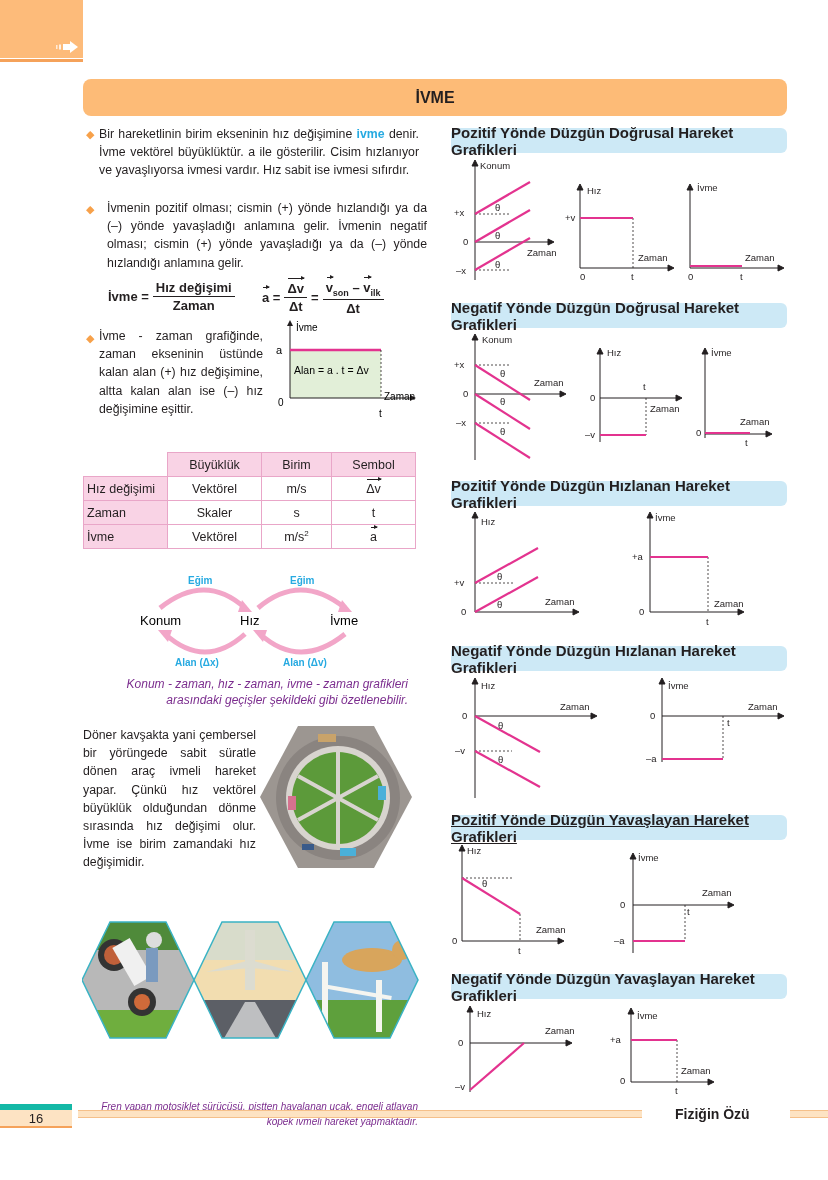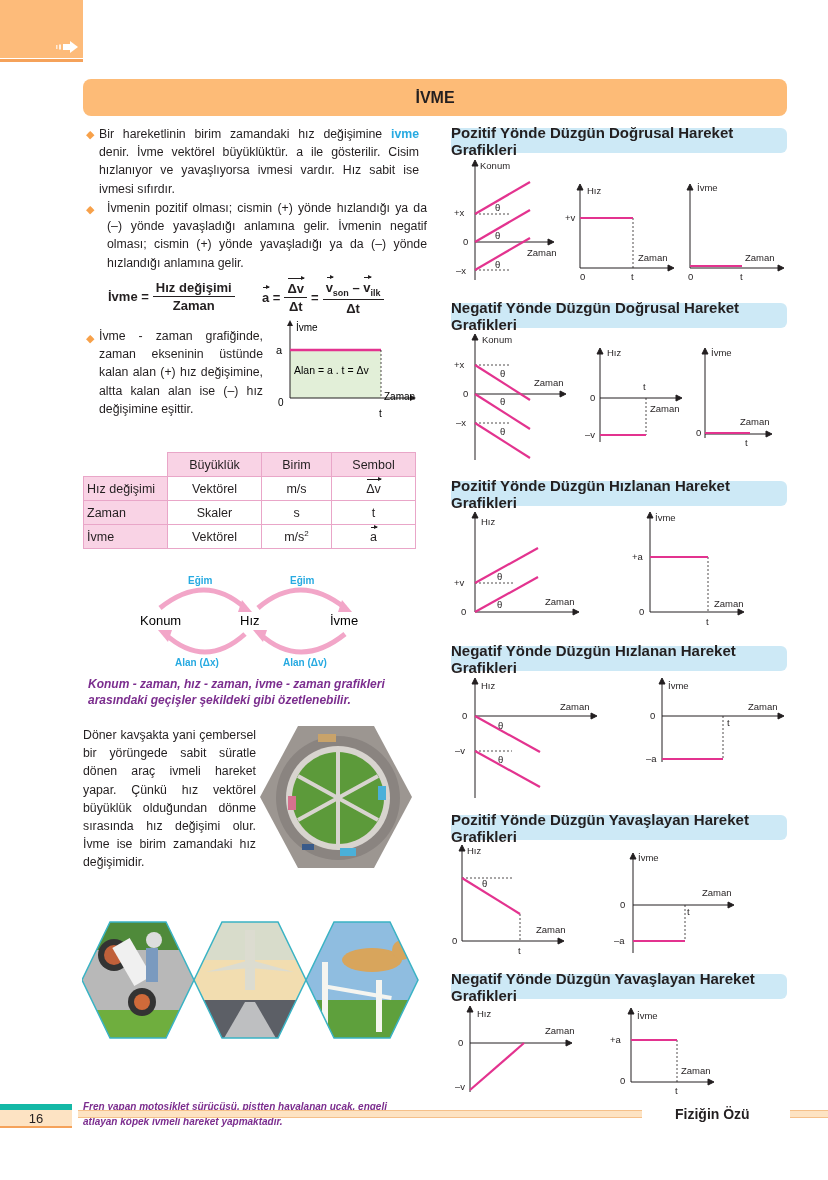--- a/index.html
+++ b/index.html
@@ -17,21 +17,21 @@
   .frac .num { border-bottom: 1.5px solid #231f20; padding: 0 3px 1px; }
   .frac .den { padding-top: 1px; }
   .vec { position: relative; display: inline-block; }
   .vec::before { content: ""; position: absolute; left: 1px; right: 0; top: -3px; height: 1px; background: #231f20; }
   .vec::after { content: ""; position: absolute; right: -1px; top: -5px; border-left: 4px solid #231f20; border-top: 2.5px solid transparent; border-bottom: 2.5px solid transparent; }
   table.units { position: absolute; left: 83px; top: 452px; border-collapse: collapse; font-size: 12.5px; }
   table.units td, table.units th { border: 1.5px solid #e9a6c8; height: 24px; text-align: center; font-weight: normal; }
   table.units th { background: #f9d3e5; }
   table.units td.rowhead { background: #f9d3e5; text-align: left; padding-left: 3px; }
   table.units .blank { border: none; background: transparent; }
-  .caption { position: absolute; font-style: italic; color: #7b2d8e; text-align: left; font-weight: bold; }
+  .caption { position: absolute; font-style: italic; color: #7b2d8e; text-align: right; }
   .sec-head { position: absolute; left: 451px; width: 336px; height: 25px; background: #cde9f6; border-radius: 6px; display: flex; align-items: center; justify-content: center; font-weight: bold; font-size: 15px; color: #231f20; }
   svg text { font-family: "Liberation Sans", sans-serif; }
   .photo { position: absolute; }
   .footer-num { position: absolute; left: 0; top: 1104px; width: 72px; height: 24px; background: #fde3c3; border-top: 6px solid #14b8a6; border-bottom: 2px solid #f5a25a; display: flex; align-items: center; justify-content: center; font-size: 13px; }
   .footer-line { position: absolute; height: 8px; background: #fde3c3; border-top: 1.5px solid #f5c08a; border-bottom: 1.5px solid #f5c08a; top: 1110px; }
   .footer-brand { position: absolute; left: 675px; top: 1106px; font-weight: bold; font-size: 14px; }
 </style>
 </head>
 <body>
 
@@ -42,21 +42,21 @@
   <rect x="3" y="4.5" width="2" height="5" fill="#fff" opacity="0.8"></rect>
   <rect x="7" y="4" width="7" height="6" fill="#fff"></rect>
   <polygon points="14,1 22,7 14,13" fill="#fff"></polygon>
 </svg>
 
 <div class="title-bar">
   <span>İVME</span>
 </div>
 
 <span class="bullet" style="left:86px;top:128px;">◆</span>
-<p class="para" style="left:99px;top:125px;width:320px;"><span>Bir hareketlinin birim zamandaki hız değişimine </span><span class="hl">ivme</span><span> denir. İvme vektörel büyüklüktür. a ile gösterilir. Cisim hızlanıyor ve yavaşlıyorsa ivmesi vardır. Hız sabit ise ivmesi sıfırdır.</span></p>
+<p class="para" style="left:99px;top:125px;width:320px;"><span>Bir hareketlinin birim ekseninin hız değişimine </span><span class="hl">ivme</span><span> denir. İvme vektörel büyüklüktür. a ile gösterilir. Cisim hızlanıyor ve yavaşlıyorsa ivmesi vardır. Hız sabit ise ivmesi sıfırdır.</span></p>
 
 <span class="bullet" style="left:86px;top:203px;">◆</span>
 <p class="para" style="left:99px;top:199px;width:320px;margin-left:8px;">İvmenin pozitif olması; cismin (+) yönde hızlandığı ya da (–) yönde yavaşladığı anlamına gelir. İvmenin negatif olması; cismin (+) yönde yavaşladığı ya da (–) yönde hızlandığı anlamına gelir.</p>
 
 <div class="formula" style="left:108px;top:280px;">
   <span>İvme</span>&nbsp;<span>=</span>
   <span class="frac">
       <span class="num">Hız değişimi</span>
       <span class="den">Zaman</span>
     </span>
@@ -374,21 +374,21 @@
     <text x="48" y="87">θ</text>
     <text x="110" y="34">Zaman</text>
     <text x="218" y="13">İvme</text>
     <text x="200" y="43">0</text>
     <text x="277" y="50">t</text>
     <text x="196" y="86">–a</text>
     <text x="298" y="34">Zaman</text>
   </g>
 </svg>
 
-<div class="sec-head" style="top:815px;">Pozitif Yönde Düzgün Yavaşlayan Hareket Grafikleri</div>
+<div class="sec-head" style="top:815px;text-decoration:underline;">Pozitif Yönde Düzgün Yavaşlayan Hareket Grafikleri</div>
 <svg style="position:absolute;left:450px;top:843px;" width="340" height="115">
   <g stroke="#231f20" stroke-width="1" fill="#231f20">
     <line x1="12" y1="98" x2="12" y2="6"></line>
       <polygon points="9,8 12,2 15,8"></polygon>
     <line x1="12" y1="98" x2="110" y2="98"></line>
       <polygon points="108,95 114,98 108,101"></polygon>
     <line x1="183" y1="110" x2="183" y2="14"></line>
       <polygon points="180,16 183,10 186,16"></polygon>
     <line x1="183" y1="62" x2="280" y2="62"></line>
       <polygon points="278,59 284,62 278,65"></polygon>

